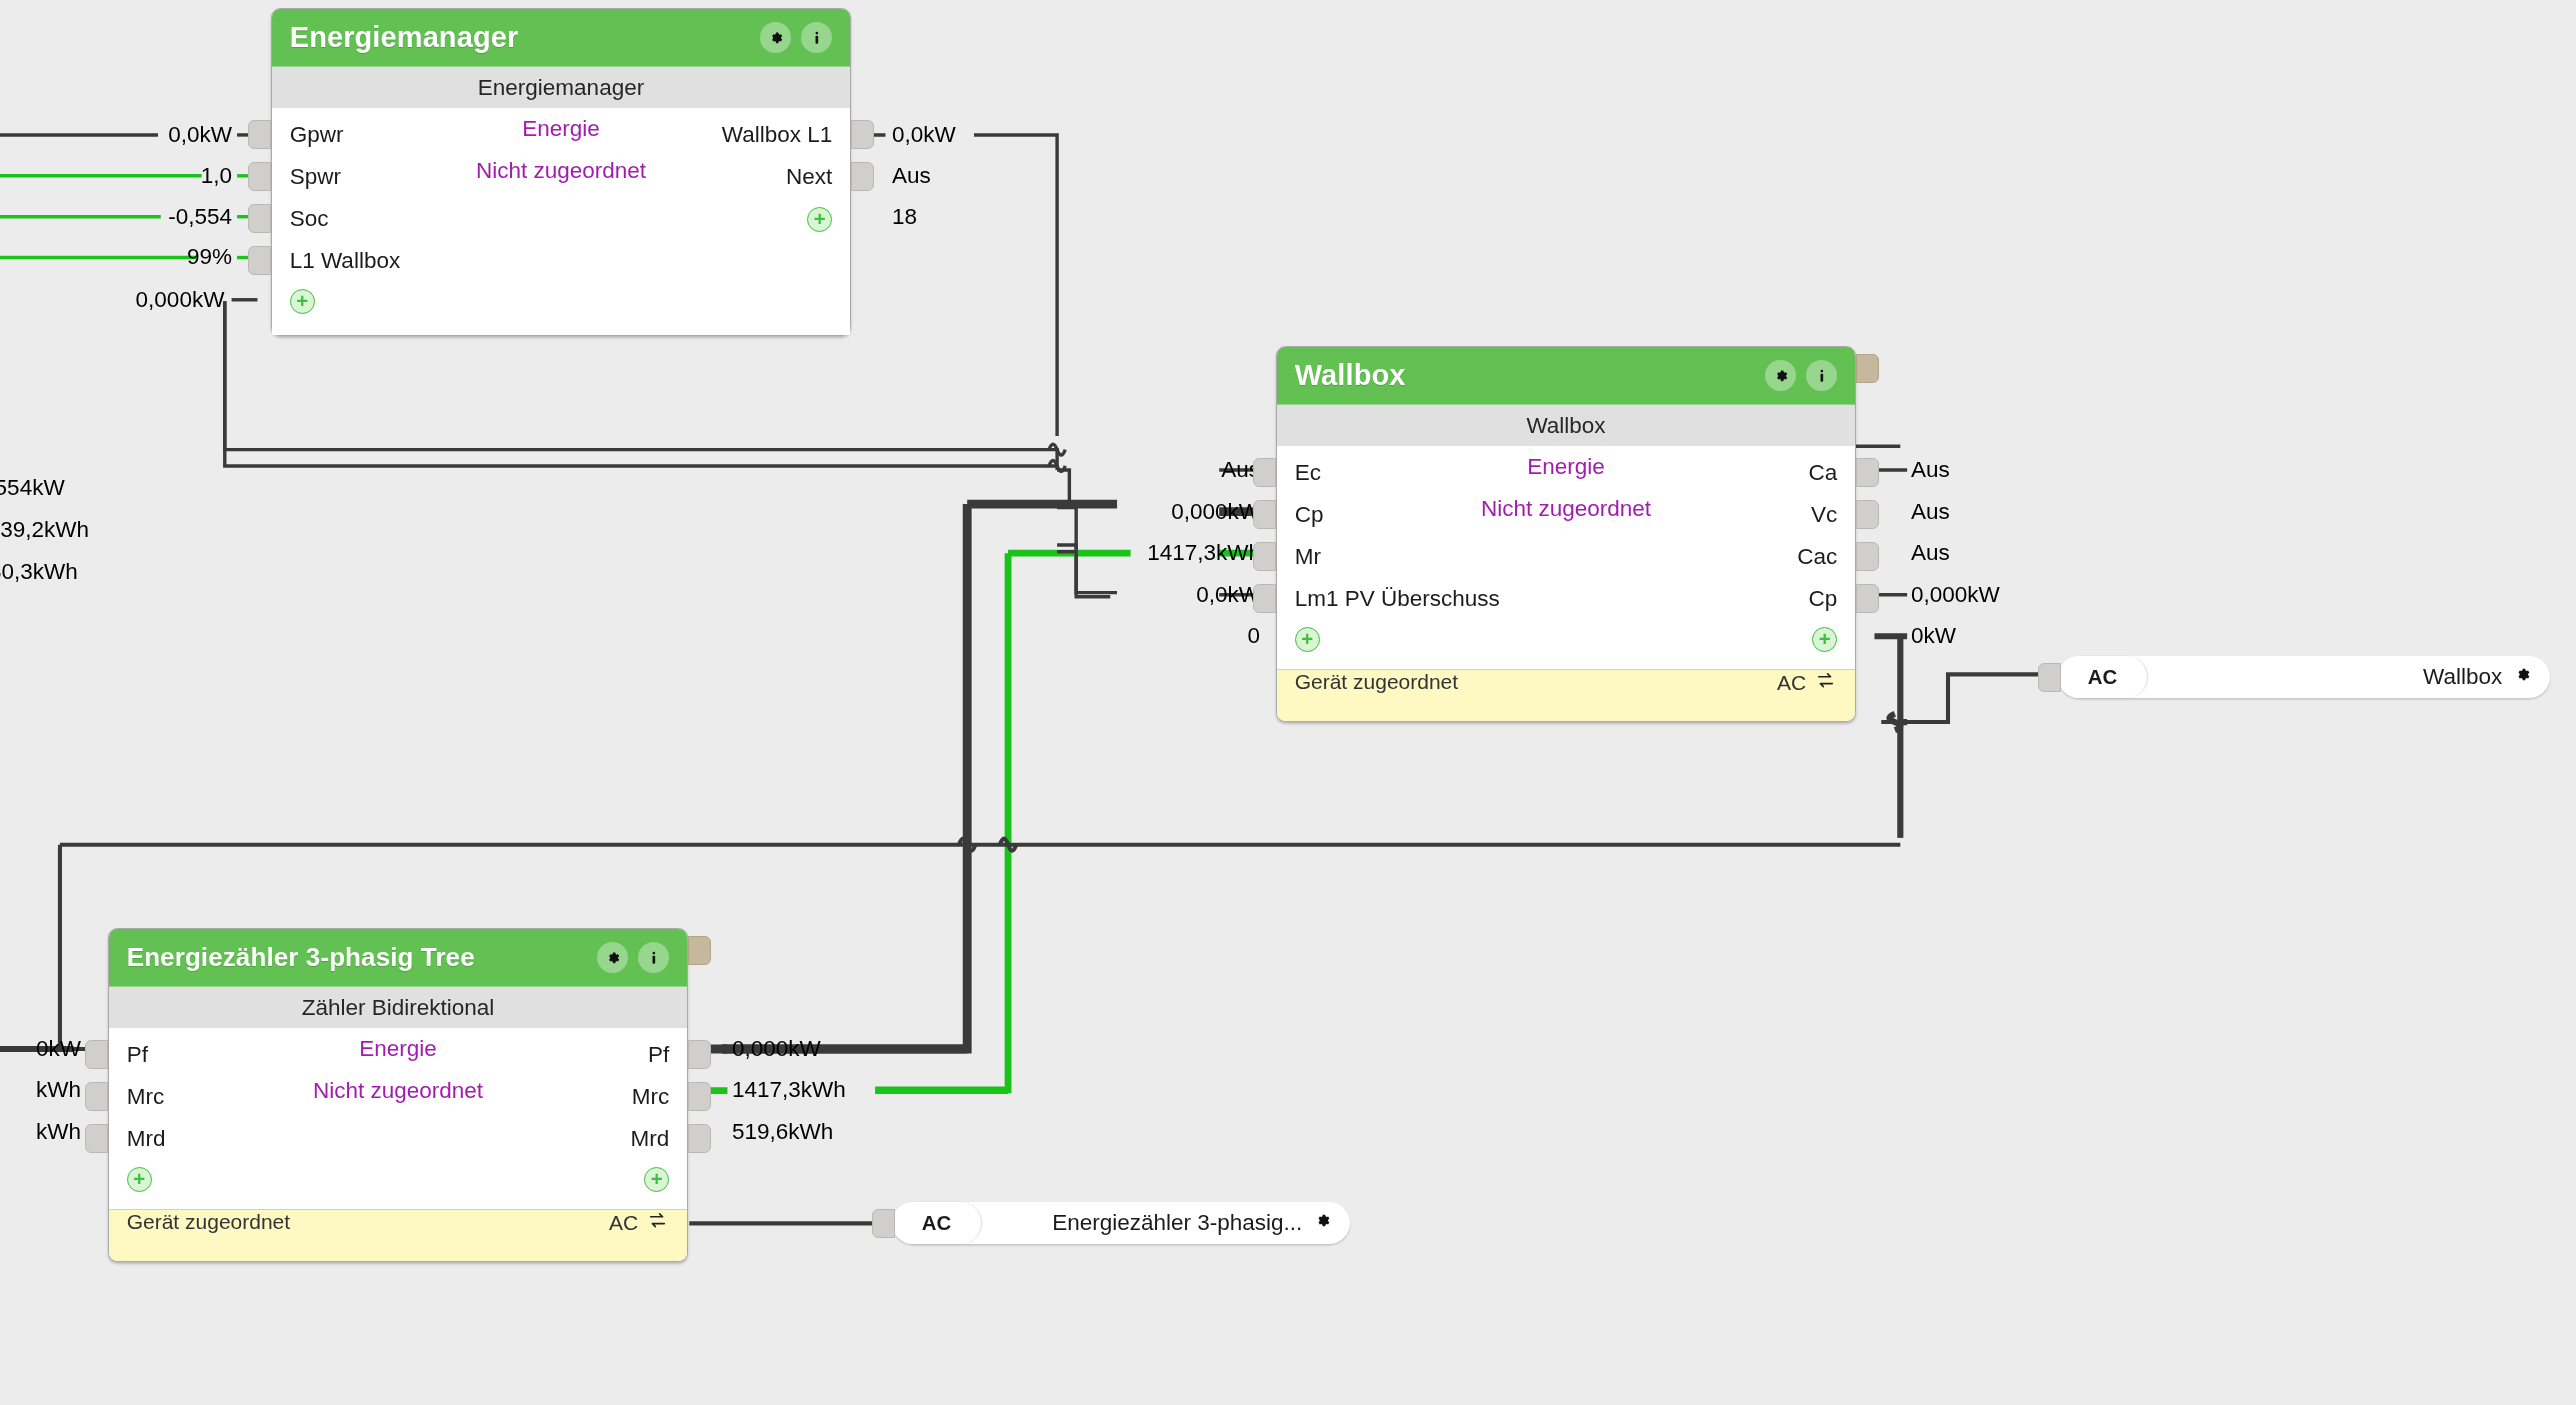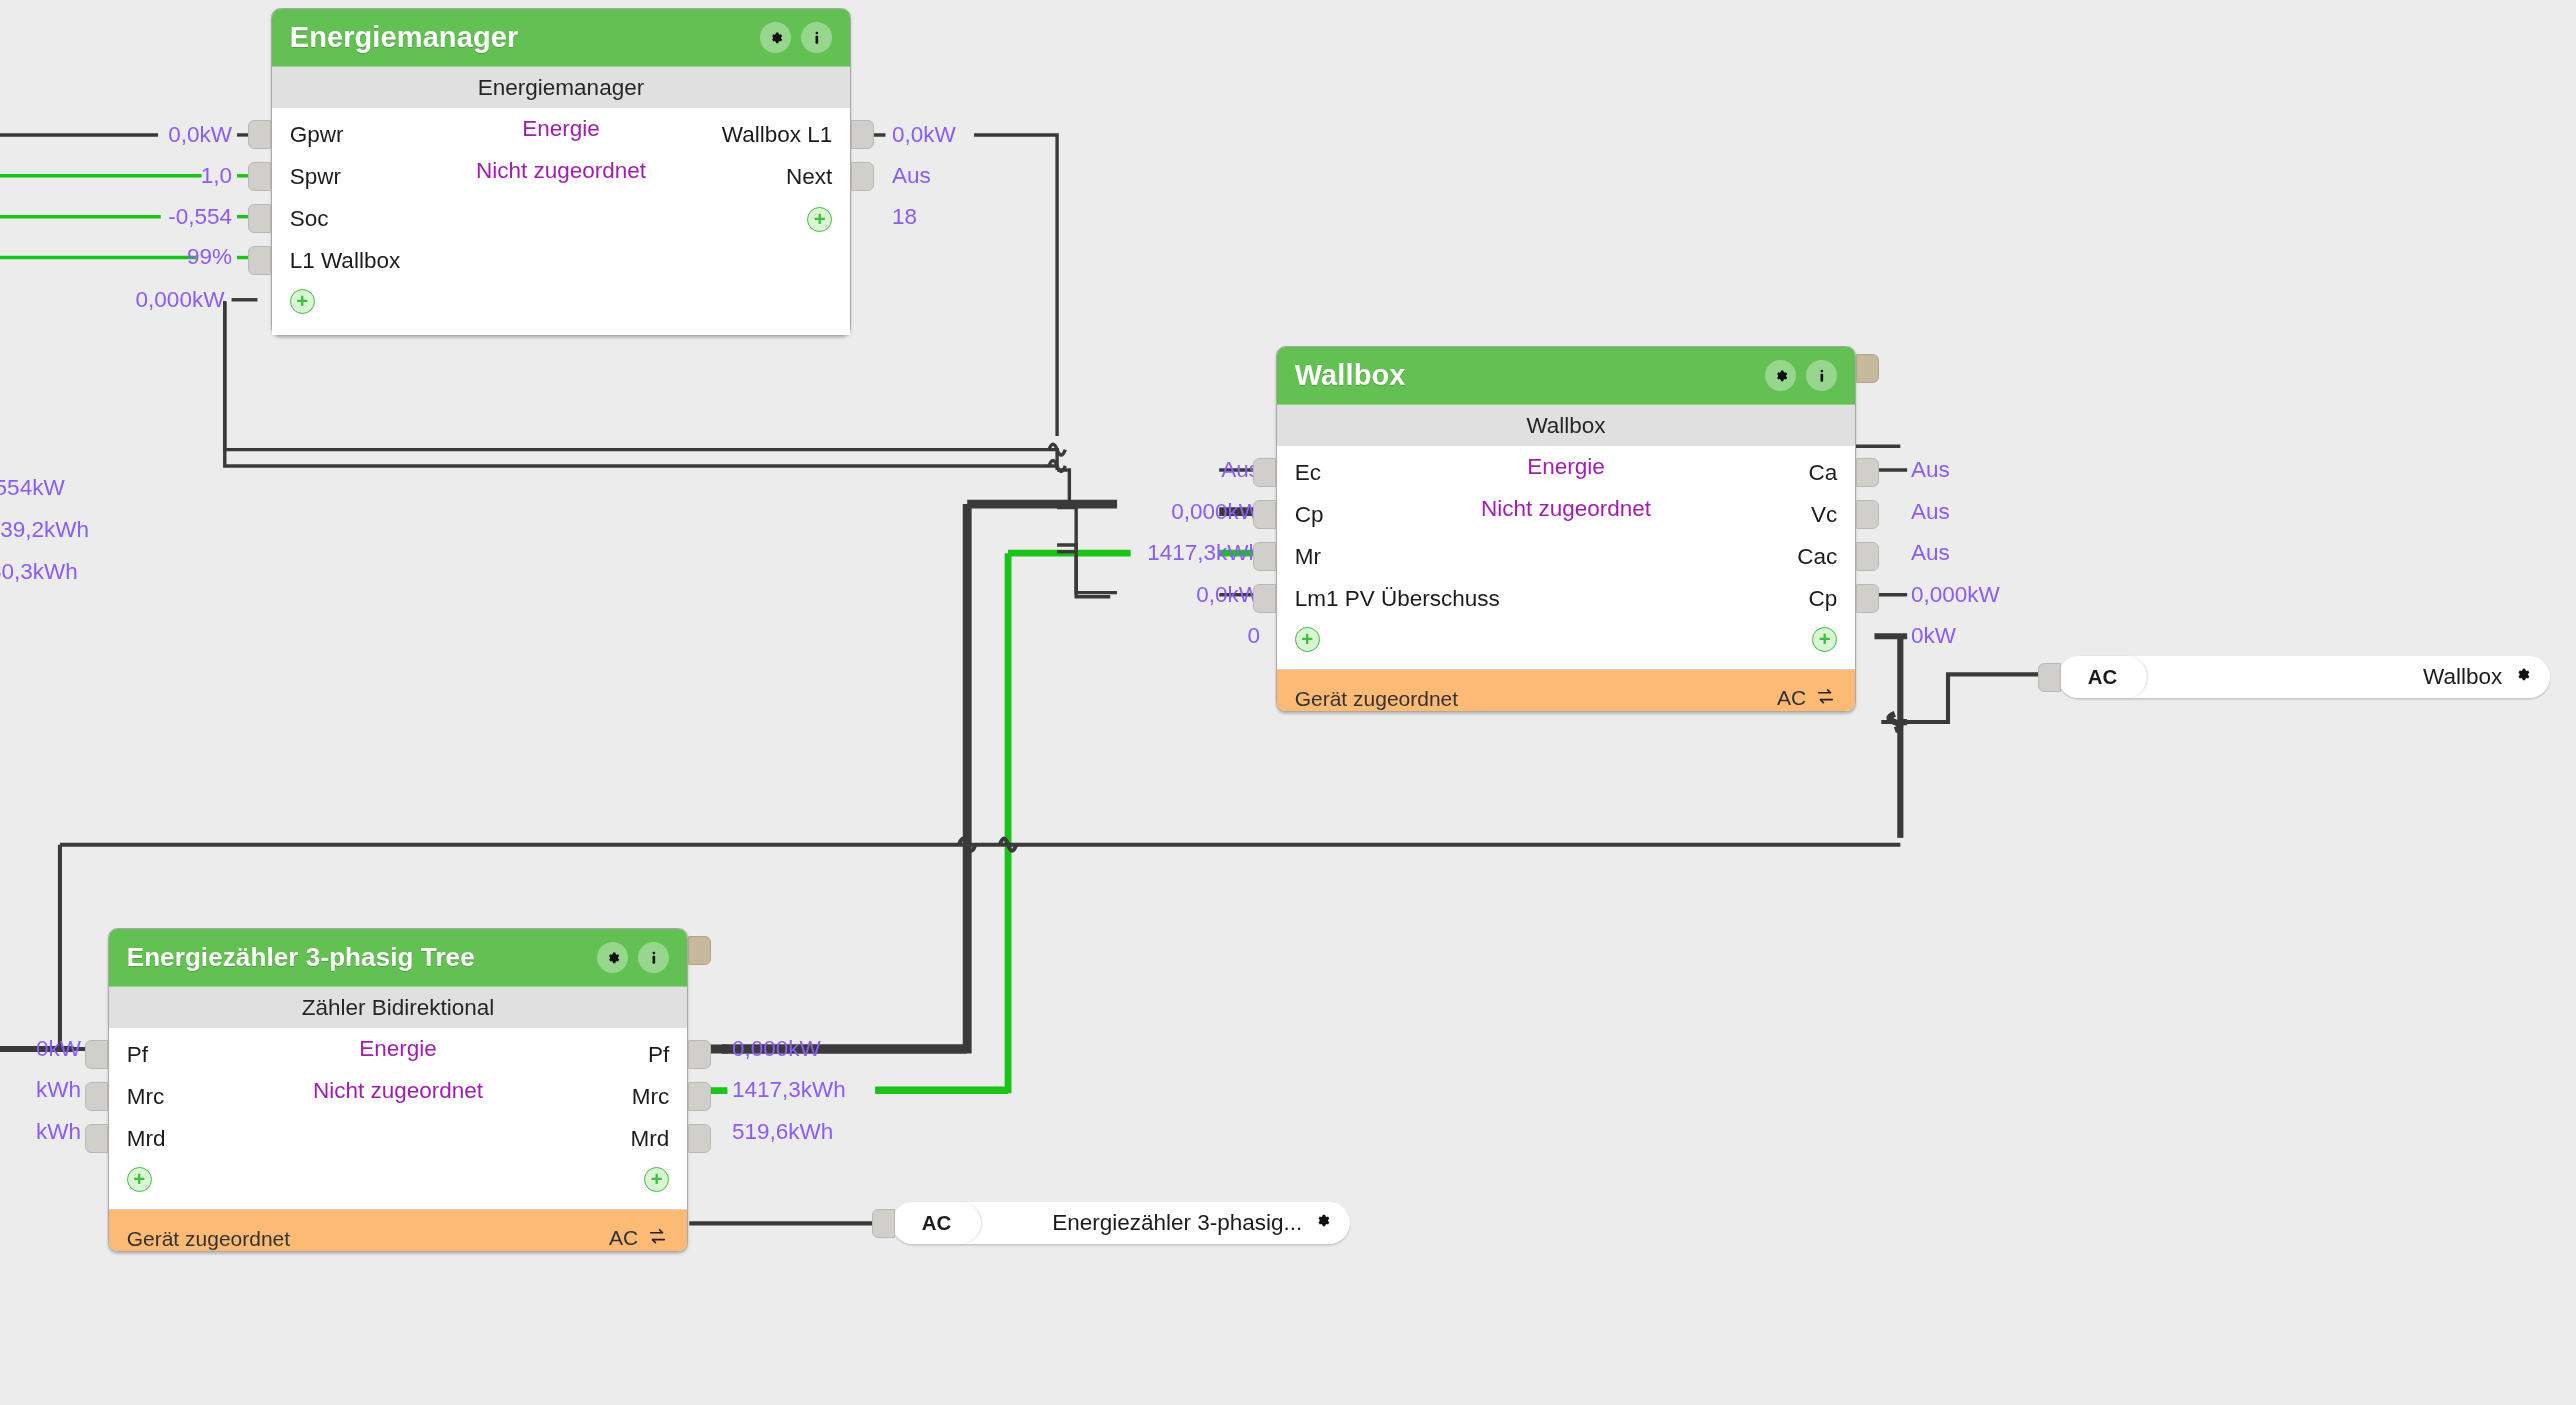--- a/index.html
+++ b/index.html
@@ -68,24 +68,24 @@
   .plusrow{height:38px;padding:0 17.7px;display:flex;align-items:center;}
   .plus{
     width:23px;height:23px;border-radius:50%;
     border:1.4px solid #3fbf3f;color:#3fbf3f;
     display:flex;align-items:center;justify-content:center;
     font-size:20.4px;line-height:1;font-weight:bold;
     background:#d9f5d4;
   }
   .plus.right{margin-left:auto;}
   .node-footer{
-    height:42px;background:#fdba74;
+    height:52px;background:#fef9c3;
     border-top:0.7px solid #cfcfcf;
     border-radius:0 0 8.2px 8.2px;
-    display:flex;align-items:flex-end;padding:0 17.7px;
+    display:flex;align-items:flex-start;padding:0 17.7px;
     box-sizing:border-box;
     font-size:21px;color:#333;
   }
   .node-footer .ft-right{margin-left:auto;display:flex;align-items:center;gap:8.2px;}
 
   
   .port{
     position:absolute;
     width:23px;height:29px;
     background:#d0cfcb;
@@ -93,21 +93,21 @@
     box-sizing:border-box;
     z-index:6;
   }
   .port.in{left:-24px;border-radius:6.1px 0 0 6.1px;}
   .port.out{right:-24px;border-radius:0 6.1px 6.1px 0;}
   .port.dev{background:#c6b89c;border-color:#b1a488;}
 
   
   .vlabel{
     position:absolute;
-    font-size:22.5px;color:#8b5cf6;
+    font-size:22.5px;color:#000000;
     white-space:nowrap;
     transform:translateY(-50%);
     z-index:4;
   }
   .vlabel.r{text-align:right;}
 
   
   .pill{
     position:absolute;
     height:42px;

